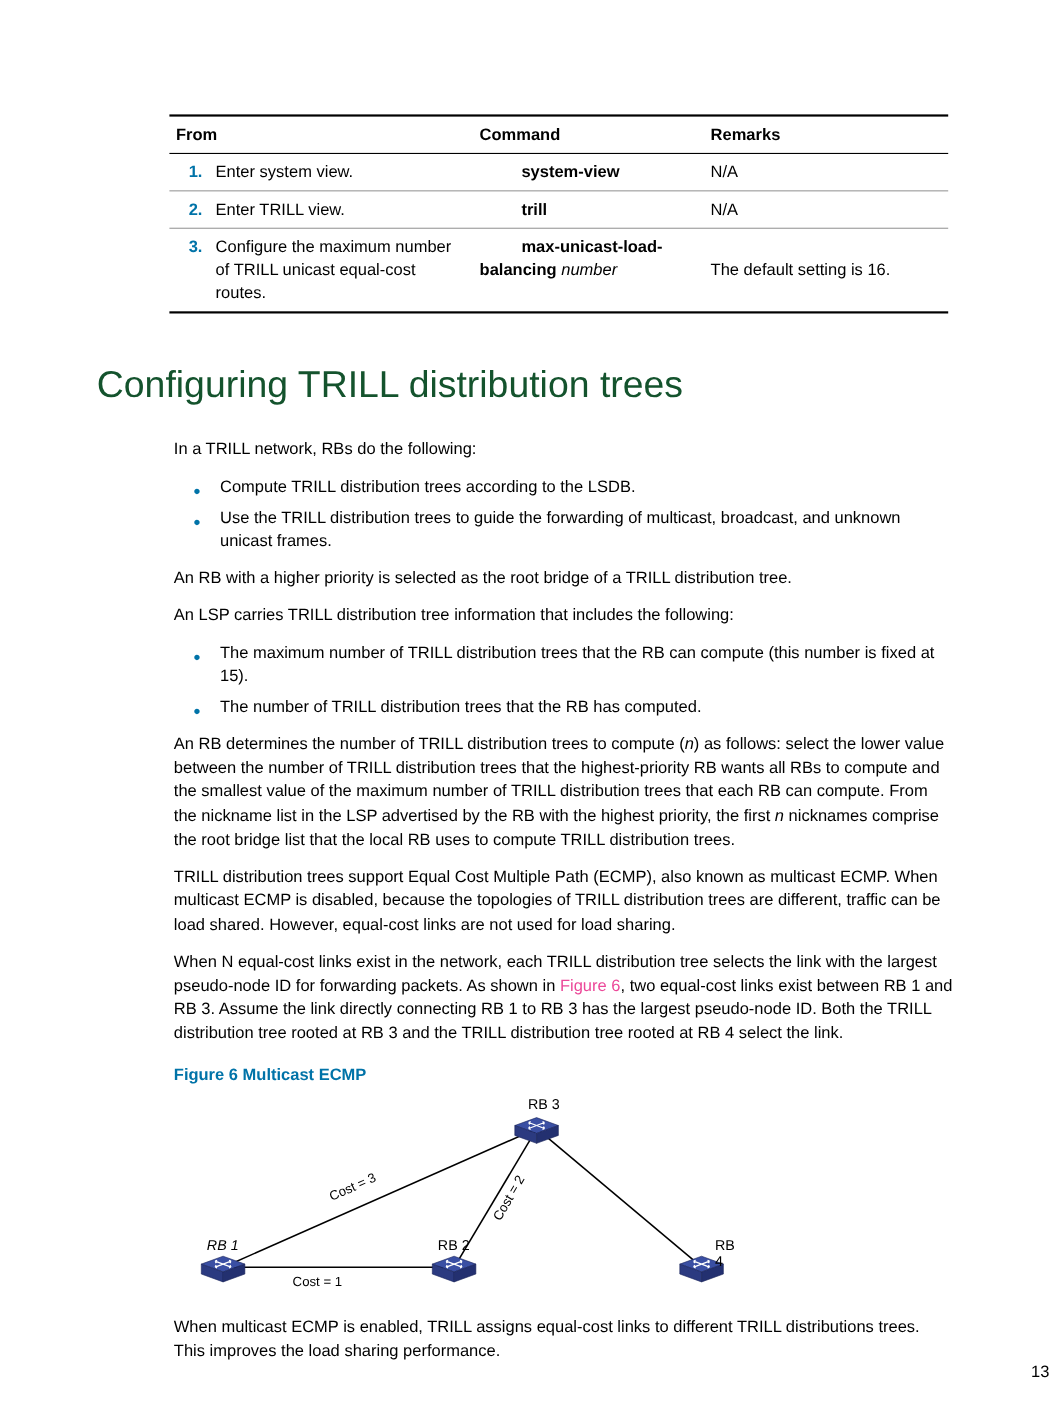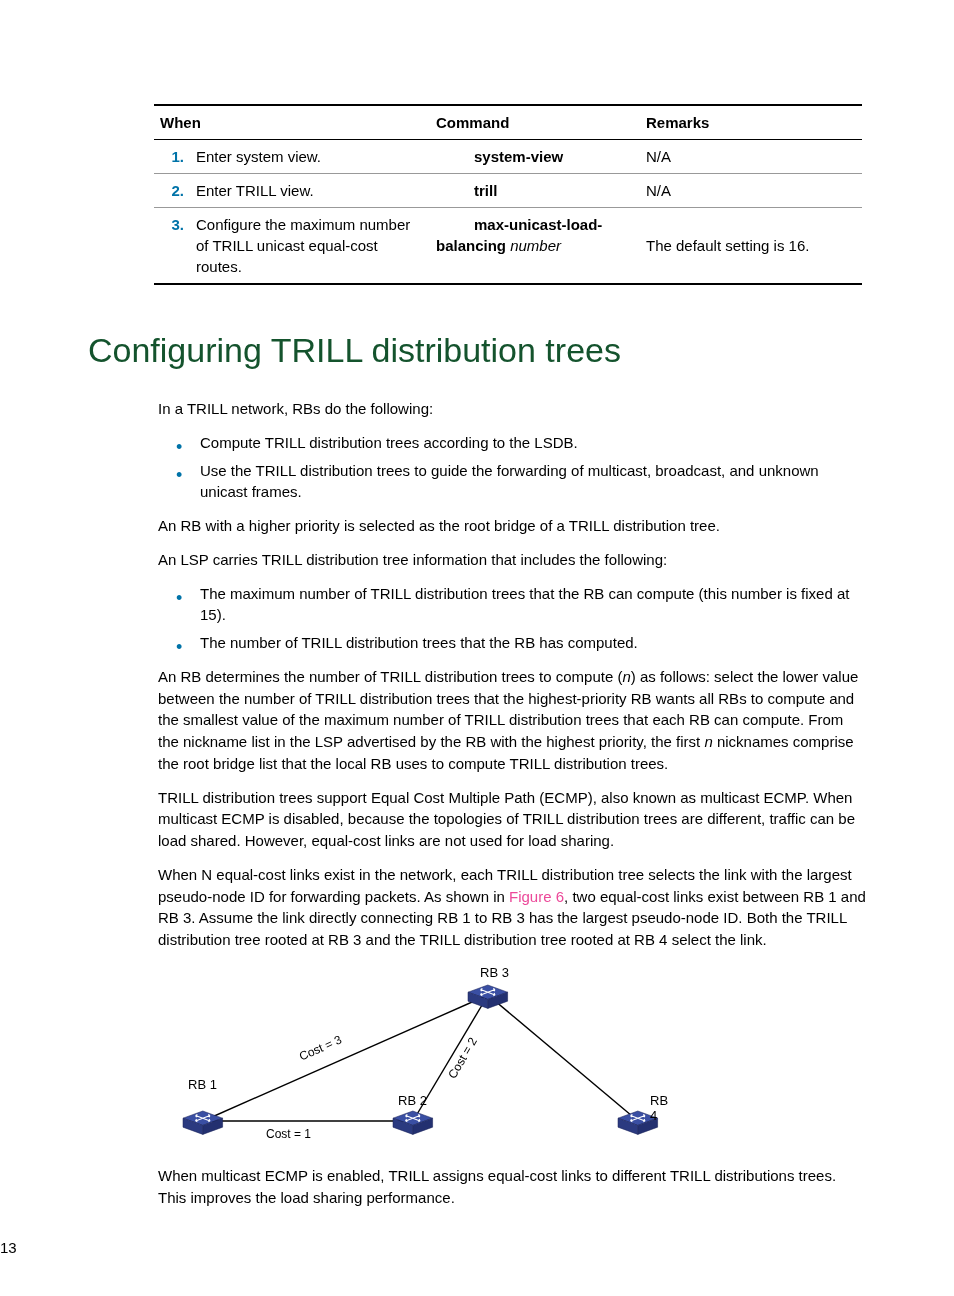--- a/index.html
+++ b/index.html
@@ -119,40 +119,40 @@
     position: absolute;
     font-size: 12px;
     font-family: Arial, sans-serif;
     color: #000;
   }
   .pagenum {
     position: absolute;
     bottom: 40px;
     left: 0;
     width: 100%;
-    text-align: left;
+    text-align: right;
     font-size: 15px;
   }
 </style>
 </head>
 <body>
 
 <div class="page">
   <div class="content">
 
     <table class="steps">
       <colgroup>
         <col style="width:32px">
         <col style="width:240px">
         <col style="width:210px">
         <col>
       </colgroup>
       <thead>
         <tr>
-          <th colspan="2">When</th>
+          <th colspan="2">From</th>
           <th>Command</th>
           <th>Remarks</th>
         </tr>
       </thead>
       <tbody>
         <tr>
           <td class="stepnum">1.</td>
           <td>Enter system view.</td>
           <td><span class="cmd">system-view</span></td>
           <td>N/A</td>
@@ -187,20 +187,21 @@
       <li>The maximum number of TRILL distribution trees that the RB can compute (this number is fixed at 15).</li>
       <li>The number of TRILL distribution trees that the RB has computed.</li>
     </ul>
 
     <p><span>An RB determines the number of TRILL distribution trees to compute (</span><i>n</i><span>) as follows: select the lower value between the number of TRILL distribution trees that the highest-priority RB wants all RBs to compute and the smallest value of the maximum number of TRILL distribution trees that each RB can compute. From the nickname list in the LSP advertised by the RB with the highest priority, the first </span><i>n</i><span> nicknames comprise the root bridge list that the local RB uses to compute TRILL distribution trees.</span></p>
 
     <p>TRILL distribution trees support Equal Cost Multiple Path (ECMP), also known as multicast ECMP. When multicast ECMP is disabled, because the topologies of TRILL distribution trees are different, traffic can be load shared. However, equal-cost links are not used for load sharing.</p>
 
     <p><span>When N equal-cost links exist in the network, each TRILL distribution tree selects the link with the largest pseudo-node ID for forwarding packets. As shown in </span><a href="#" class="xref">Figure 6</a><span>, two equal-cost links exist between RB 1 and RB 3. Assume the link directly connecting RB 1 to RB 3 has the largest pseudo-node ID. Both the TRILL distribution tree rooted at RB 3 and the TRILL distribution tree rooted at RB 4 select the link.</span></p>
 
+    <div class="figcaption">Figure 6 Multicast ECMP</div>
 
     <div class="figure-wrap">
       <svg width="520" height="182" viewBox="0 0 520 182">
         <defs>
           <g id="router" transform="scale(0.9)">
             <polygon points="0,8 22,0 44,8 22,16" fill="#3a4fa3" stroke="#1a245a" stroke-width="0.6"></polygon>
             <polygon points="0,8 0,18 22,26 22,16" fill="#2b3a80" stroke="#1a245a" stroke-width="0.6"></polygon>
             <polygon points="44,8 44,18 22,26 22,16" fill="#233070" stroke="#1a245a" stroke-width="0.6"></polygon>
             <g stroke="#fff" stroke-width="1.2" fill="none">
               <path d="M22 8 L14 5 M14 5 l2 -1 M14 5 l1 2"></path>
@@ -215,21 +216,21 @@
         <line x1="45" y1="158" x2="330" y2="32" stroke="#000" stroke-width="1.4"></line>
         <line x1="255" y1="158" x2="330" y2="32" stroke="#000" stroke-width="1.4"></line>
         <line x1="330" y1="32" x2="480" y2="158" stroke="#000" stroke-width="1.4"></line>
 
         <use href="#router" x="25" y="148"></use>
         <use href="#router" x="235" y="148"></use>
         <use href="#router" x="310" y="22"></use>
         <use href="#router" x="460" y="148"></use>
       </svg>
       <div class="rb-label" style="left:322px; top:2px;">RB 3</div>
-      <div class="rb-label" style="left:30px;  top:114px;">RB 1</div>
+      <div class="rb-label" style="left:30px;  top:130px;font-style:italic;">RB 1</div>
       <div class="rb-label" style="left:240px; top:130px;">RB 2</div>
       <div class="rb-label" style="left:492px; top:130px;">RB 4</div>
       <div class="costlabel" style="left:140px; top:78px; transform: rotate(-24deg);">Cost = 3</div>
       <div class="costlabel" style="left:282px; top:88px; transform: rotate(-60deg);">Cost = 2</div>
       <div class="costlabel" style="left:108px; top:164px;">Cost = 1</div>
     </div>
 
     <p>When multicast ECMP is enabled, TRILL assigns equal-cost links to different TRILL distributions trees. This improves the load sharing performance.</p>
 
   </div>

